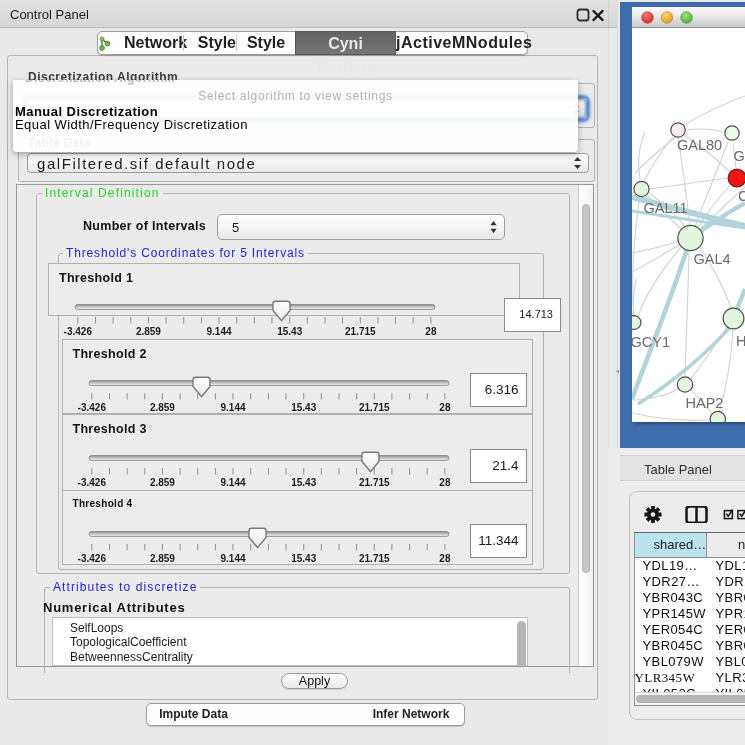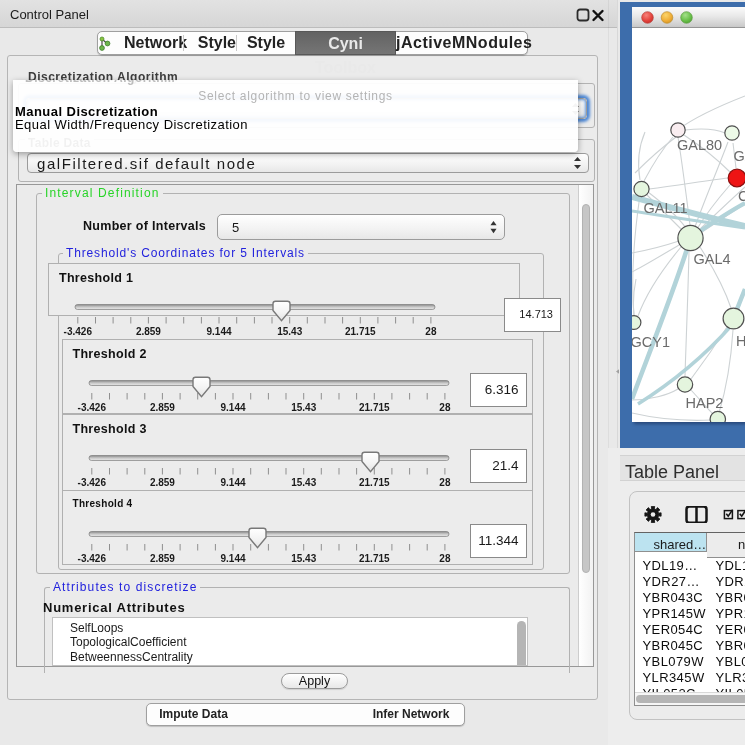--- a/index.html
+++ b/index.html
@@ -418,21 +418,21 @@
         <text x="685.5" y="406.5">HAP2</text>
       </g>
     </svg>
   </div>
 </div>
 
 <div class="abs" id="tablepanel" style="left:608px;top:448px;width:137px;height:297px;background:#ededed;">
 
   <div class="abs" style="left:12px;top:7px;width:125px;height:26px;background:#e3e3e3;
        border-top:1px solid #d2d2d2;border-bottom:1px solid #d2d2d2;box-sizing:border-box;">
-    <div class="abs" style="left:5px;top:6px;font-size:18px;color:#2e2e2e;">Table Panel</div>
+    <div class="abs" style="left:24px;top:6px;font-size:13px;color:#2e2e2e;">Table Panel</div>
   </div>
 
   <div class="abs" style="left:21px;top:42.5px;width:130px;height:229px;background:#ececec;
        border:1px solid #c2c2c2;border-radius:8px;box-sizing:border-box;"></div>
 
   <svg class="abs" style="left:36px;top:58px;" width="106" height="17" viewBox="0 0 106 17">
     <g>
       <path transform="translate(9,8.5) scale(1.06) translate(-9,-8.5)" stroke="#161616" stroke-width="0.8" stroke-linejoin="round" d="M7.42,0.86 L10.58,0.86 L10.26,3.25 L11.82,3.90 L13.28,1.98 L15.52,4.22 L13.60,5.68 L14.25,7.24 L16.64,6.92 L16.64,10.08 L14.25,9.76 L13.60,11.32 L15.52,12.78 L13.28,15.02 L11.82,13.10 L10.26,13.75 L10.58,16.14 L7.42,16.14 L7.74,13.75 L6.18,13.10 L4.72,15.02 L2.48,12.78 L4.40,11.32 L3.75,9.76 L1.36,10.08 L1.36,6.92 L3.75,7.24 L4.40,5.68 L2.48,4.22 L4.72,1.98 L6.18,3.90 L7.74,3.25 Z" fill="#161616"></path>
       <circle cx="9" cy="8.5" r="2.3" fill="#ececec"></circle>
     </g>
@@ -441,32 +441,32 @@
     <g stroke="#161616" fill="none">
       <rect x="80.4" y="4.6" width="8" height="8" stroke-width="1.5"></rect>
       <path d="M82.3,7.8 L84.2,10.2 L88.6,3.6" stroke-width="1.6"></path>
       <rect x="93.9" y="4.6" width="8" height="8" stroke-width="1.5"></rect>
       <path d="M95.8,7.8 L97.7,10.2 L102.1,3.6" stroke-width="1.6"></path>
     </g>
   </svg>
 
   <div class="abs" style="left:25.5px;top:84px;width:112px;height:174px;border:1px solid #8f8f8f;border-top:1.5px solid #636363;border-right:none;
        box-sizing:border-box;background:#ffffff;overflow:hidden;">
-    <div class="abs" style="left:0;top:0;width:72.5px;height:19px;background:#bce3f0;border-right:1px solid #8f8f8f;
+    <div class="abs" style="left:0;top:0;width:72.5px;height:25px;background:#bce3f0;border-right:1px solid #8f8f8f;
          border-bottom:1px solid #8f8f8f;box-sizing:border-box;font-size:13px;color:#1a1a1a;line-height:24px;padding-left:19px;">shared…</div>
     <div class="abs" style="left:72.5px;top:0;width:120px;height:25px;background:#ececec;
          border-bottom:1px solid #8f8f8f;box-sizing:border-box;font-size:13px;color:#1a1a1a;line-height:24px;">
          <span style="margin-left:31px;">name</span></div>
     <div class="abs" style="left:0;top:25px;font-size:13px;color:#0d0d0d;line-height:16px;white-space:pre;letter-spacing:0.4px;"><span style="display:inline-block;width:81px;padding-left:8px;box-sizing:border-box;">YDL19…</span>YDL1…
 <span style="display:inline-block;width:81px;padding-left:8px;box-sizing:border-box;">YDR27…</span>YDR2…
 <span style="display:inline-block;width:81px;padding-left:8px;box-sizing:border-box;">YBR043C</span>YBR04…
 <span style="display:inline-block;width:81px;padding-left:8px;box-sizing:border-box;">YPR145W</span>YPR14…
 <span style="display:inline-block;width:81px;padding-left:8px;box-sizing:border-box;">YER054C</span>YER05…
 <span style="display:inline-block;width:81px;padding-left:8px;box-sizing:border-box;">YBR045C</span>YBR04…
 <span style="display:inline-block;width:81px;padding-left:8px;box-sizing:border-box;">YBL079W</span>YBL07…
-<span style="display:inline-block;width:81px;padding-left:8px;box-sizing:border-box;">YLR345W</span>YLR34…
+<span style="display:inline-block;width:81px;box-sizing:border-box;font-family:Liberation Serif, serif;">YLR345W</span>YLR34…
 <span style="display:inline-block;width:81px;padding-left:8px;box-sizing:border-box;">YIL052C</span>YIL05…</div>
 
     <div class="abs" style="left:0;bottom:0;width:112px;height:12px;background:#f6f6f6;border-top:1px solid #d8d8d8;">
       <div class="abs" style="left:1.5px;top:2px;width:120px;height:8px;border-radius:4px;background:#b5b5b5;"></div>
     </div>
   </div>
 </div>
 
 </body></html>

